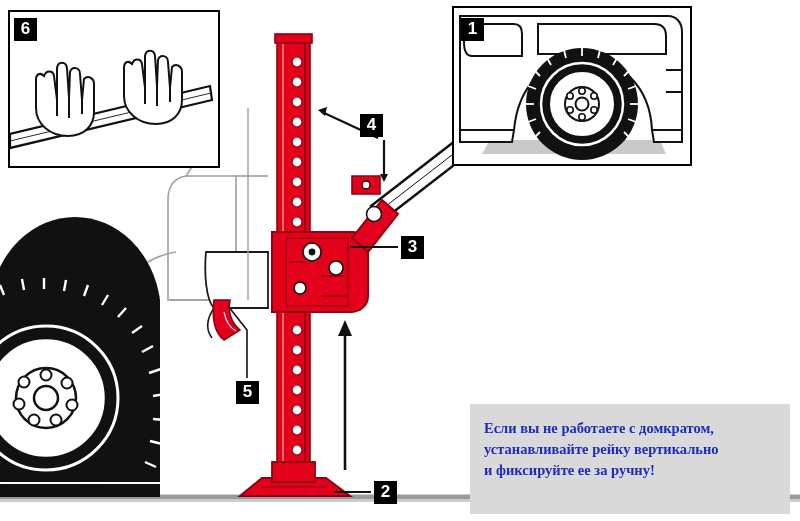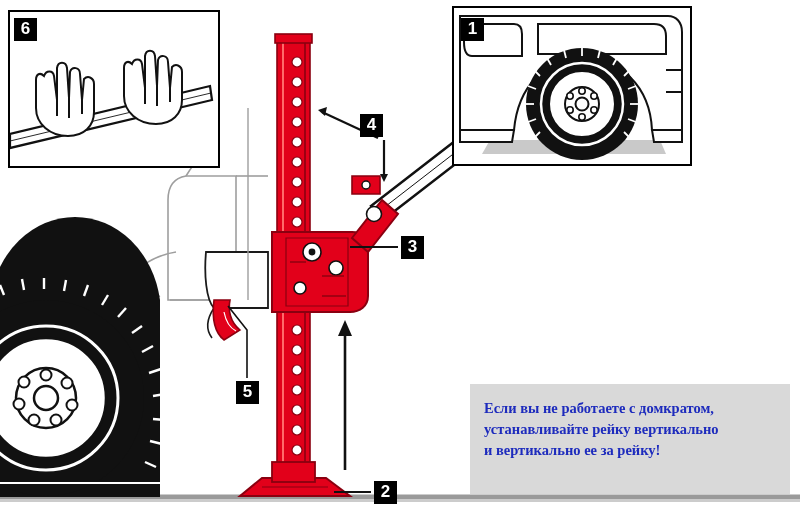--- a/index.html
+++ b/index.html
@@ -32,21 +32,21 @@
     font-size: 17px;
     line-height: 22px;
     text-align: center;
     width: 23px;
     height: 23px;
     font-family: "Liberation Sans", sans-serif;
   }
   .note-box {
     position: absolute;
     left: 470px;
-    top: 384px;
+    top: 404px;
     width: 320px;
     height: 110px;
     background: #d9d9d9;
     box-sizing: border-box;
     padding: 14px 12px 10px 14px;
   }
   .note-box p {
     margin: 0;
     color: #1d2bbd;
     font-weight: bold;
@@ -288,16 +288,16 @@
   <div class="callout" style="left:14px; top:18px;"><span>6</span></div>
   <div class="callout" style="left:461px; top:18px;"><span>1</span></div>
   <div class="callout" style="left:360px; top:114px;"><span>4</span></div>
   <div class="callout" style="left:401px; top:236px;"><span>3</span></div>
   <div class="callout" style="left:236px; top:381px;"><span>5</span></div>
   <div class="callout" style="left:374px; top:481px;"><span>2</span></div>
 
   <div class="note-box">
     <p>Если вы не работаете с домкратом,</p>
     <p>устанавливайте рейку вертикально</p>
-    <p>и вертикально ее за рейку!</p>
+    <p>и фиксируйте ее за ручну!</p>
   </div>
 
 </div>
 
 </body></html>

